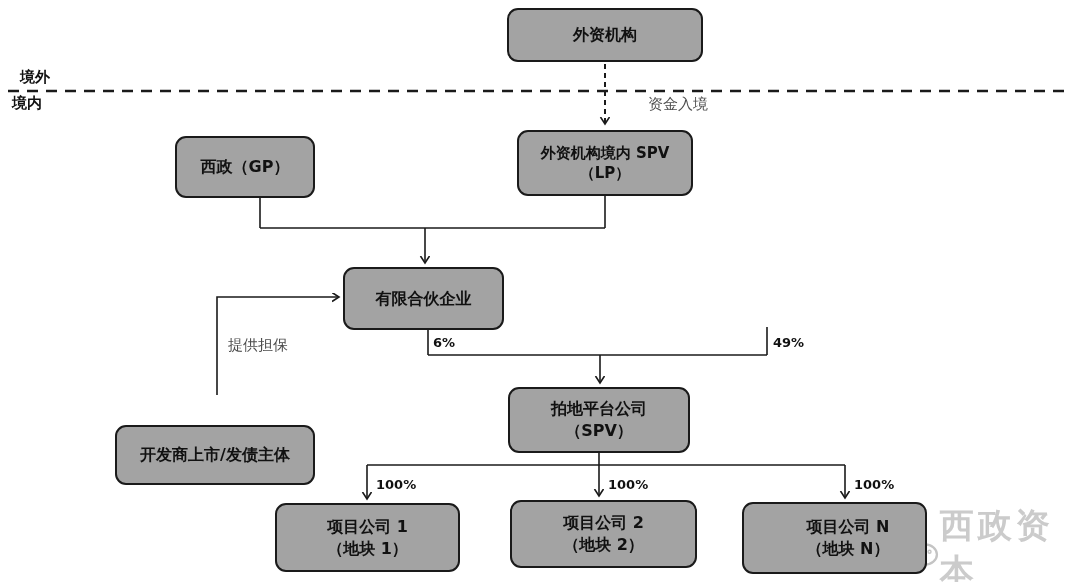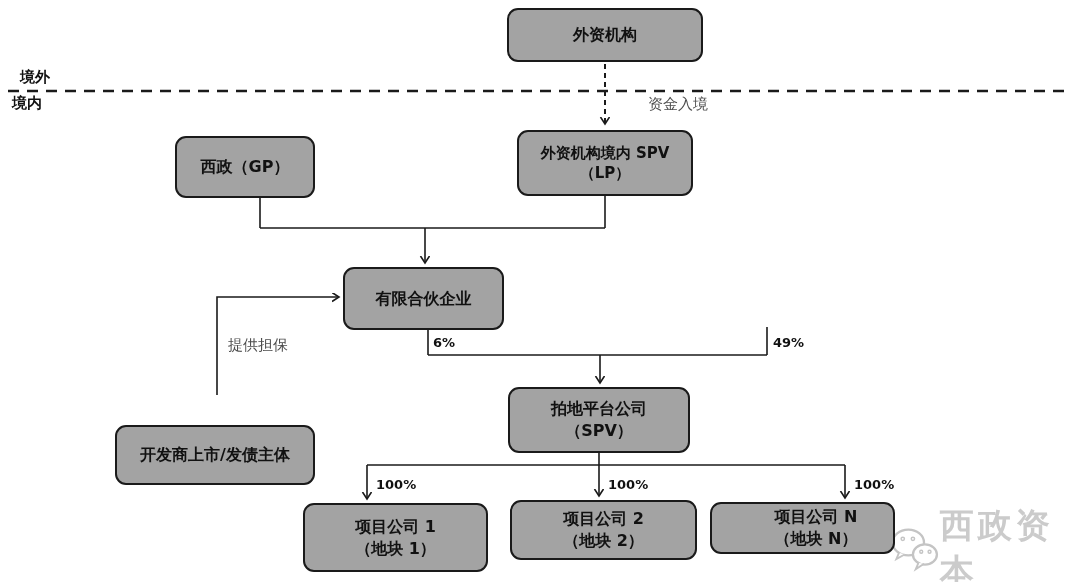--- a/index.html
+++ b/index.html
@@ -80,31 +80,31 @@
 
   <div class="node" style="left:115px;top:395px;width:200px;height:60px;margin-top:30px;">
     <div>开发商上市/发债主体</div>
   </div>
 
   <div class="node" style="left:508px;top:387px;width:182px;height:66px;">
     <div>拍地平台公司</div>
     <div>（SPV）</div>
   </div>
 
-  <div class="node" style="left:275px;top:503px;width:185px;height:69px;margin-left:28px;">
+  <div class="node" style="left:275px;top:503px;width:185px;height:69px;">
     <div>项目公司 1</div>
     <div>（地块 1）</div>
   </div>
 
-  <div class="node" style="left:510px;top:500px;width:187px;height:60px;align-items:center;">
+  <div class="node" style="left:510px;top:500px;width:187px;height:68px;align-items:center;">
     <div>项目公司 2</div>
     <div>（地块 2）</div>
   </div>
 
-  <div class="node" style="left:710px;top:502px;width:185px;height:52px;padding-left:27px;">
+  <div class="node" style="left:742px;top:502px;width:185px;height:72px;padding-left:27px;">
     <div>项目公司 N</div>
     <div>（地块 N）</div>
   </div>
 
   <div class="lbl edge-gray" style="left:648px;top:95px;">资金入境</div>
   <div class="lbl edge-gray" style="left:228px;top:336px;">提供担保</div>
   <div class="lbl pct" style="left:433px;top:335px;">6%</div>
   <div class="lbl pct" style="left:773px;top:335px;">49%</div>
   <div class="lbl pct" style="left:376px;top:477px;">100%</div>
   <div class="lbl pct" style="left:608px;top:477px;">100%</div>

